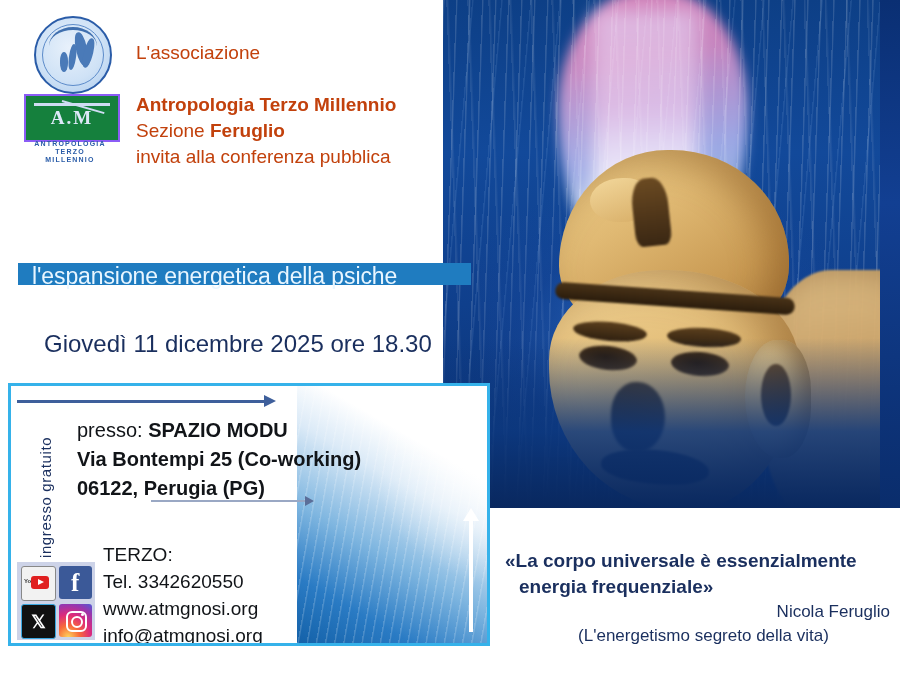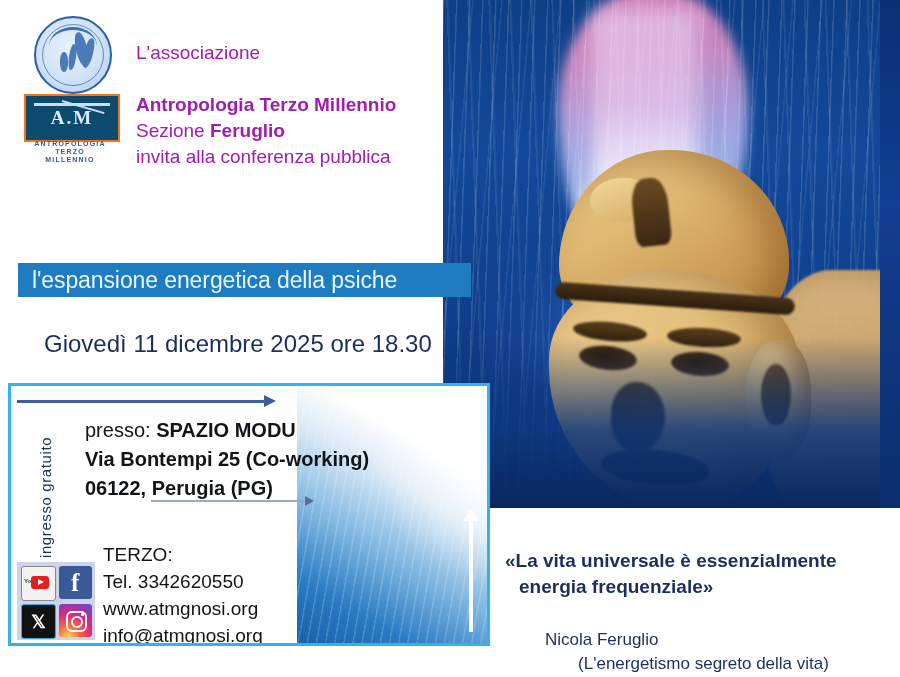--- a/index.html
+++ b/index.html
@@ -168,60 +168,60 @@
   .logo .seal .fig.a{left:40px;top:14px;width:11px;height:34px;transform:rotate(-12deg);}
   .logo .seal .fig.b{left:48px;top:20px;width:9px;height:30px;transform:rotate(14deg);}
   .logo .seal .fig.c{left:24px;top:34px;width:8px;height:20px;}
   .logo .seal .fig.d{left:33px;top:26px;width:7px;height:26px;transform:rotate(8deg);}
   .logo .seal .arc{
     position:absolute;left:13px;top:9px;width:48px;height:16px;
     border-top:3px solid #3f6fae;border-radius:50%/100% 100% 0 0;
   }
   .logo .plate{
     position:absolute;left:6px;top:78px;width:92px;height:44px;
-    background:#0c4a6e;border:2px solid #f97316;
+    background:#15803d;border:2px solid #8b5cf6;
   }
   .logo .plate .am{
     position:absolute;inset:0;display:flex;align-items:center;justify-content:center;
     color:#dde8f8;font-size:19px;font-weight:bold;letter-spacing:2px;
     font-family:"Liberation Serif", serif;
   }
   .logo .plate .bar{
     position:absolute;left:8px;top:7px;width:76px;height:3px;background:#cfdcf3;
   }
   .logo .plate .diag{
     position:absolute;left:36px;top:4px;width:44px;height:2px;background:#cfdcf3;
     transform:rotate(16deg);transform-origin:left center;
   }
   .logo .ltxt{
     position:absolute;left:0;top:124px;width:104px;text-align:center;
     color:#2a5ca8;font-size:7px;font-weight:bold;letter-spacing:1.2px;line-height:8px;
   }
   .hdr-lines{
     position:absolute;left:118px;top:26px;width:310px;
-    color:#a21caf;font-size:19px;line-height:26px;
+    color:#c2410c;font-size:19px;line-height:26px;
   }
   .hdr-lines .b{font-weight:bold;margin-top:26px;}
 
   
   .titleband{
     position:absolute;left:10px;top:180px;width:482px;height:74px;
     background:#132f63;
     border:2px solid #b9c8e2;
     box-sizing:border-box;
     display:flex;align-items:center;
   }
   .titleband .t{
     color:#ffffff;font-size:43px;font-weight:bold;letter-spacing:-.3px;
     padding-left:36px;
   }
   .subband{
-    position:absolute;left:18px;top:263px;width:453px;height:34px;
+    position:absolute;left:18px;top:263px;width:453px;height:22px;
     background:#1f7cc0;
-    display:flex;align-items:center;
+    display:flex;
   }
   .subband .s{
     color:#e9f6ff;font-size:23px;padding-left:14px;letter-spacing:-.1px;
   }
   .dateline{
     position:absolute;left:44px;top:330px;
     color:#1a2f5e;font-size:24px;font-weight:normal;
   }
 
   
@@ -266,21 +266,21 @@
     content:"";position:absolute;right:-8px;top:-4px;
     border-top:5px solid transparent;border-bottom:5px solid transparent;
     border-left:9px solid #5b6e99;
   }
   .vtext{
     position:absolute;left:26px;top:32px;height:140px;
     writing-mode:vertical-rl;transform:rotate(180deg);
     color:#1a2f5e;font-size:15px;letter-spacing:.6px;
   }
   .venue{
-    position:absolute;left:74px;top:30px;
+    position:absolute;left:66px;top:30px;
     color:#111418;font-size:20px;line-height:29px;
   }
   .venue .b{font-weight:bold;}
   .info{
     position:absolute;left:92px;top:155px;
     color:#111418;font-size:19px;line-height:27px;
   }
   .socials{
     position:absolute;left:6px;top:176px;width:78px;height:78px;
     background:#cdd3e8;
@@ -320,21 +320,21 @@
     position:absolute;left:22px;top:9px;width:3px;height:3px;background:#fff;border-radius:50%;
   }
 
   
   .quote{
     position:absolute;left:505px;top:548px;width:385px;
     color:#1a2f5e;
   }
   .quote .q{font-size:19px;font-weight:bold;line-height:26px;}
   .quote .q .l2{padding-left:14px;display:block;}
-  .quote .author{font-size:17px;text-align:left;padding-left:40px;line-height:24px;margin-top:28px;}
+  .quote .author{font-size:17px;text-align:right;padding-left:40px;line-height:24px;}
   .quote .work{font-size:17px;text-align:center;padding-left:12px;line-height:24px;}
 </style>
 </head>
 <body>
 
 <div class="poster">
 
   <div class="hero">
     <div class="starfield"></div>
     <div class="glowcenter"></div>
@@ -430,20 +430,20 @@
       <div class="sico ig">
         <div class="ring"></div>
         <div class="dot"></div>
         <div class="pin"></div>
       </div>
     </div>
   </div>
 
   <div class="quote">
     <div class="q">
-      <span>«La vita universale è essenzialmente</span>
+      <span>«La corpo universale è essenzialmente</span>
       <span class="l2">energia frequenziale»</span>
     </div>
     <div class="author">Nicola Feruglio</div>
     <div class="work">(L'energetismo segreto della vita)</div>
   </div>
 
 </div>
 
 </body></html>

